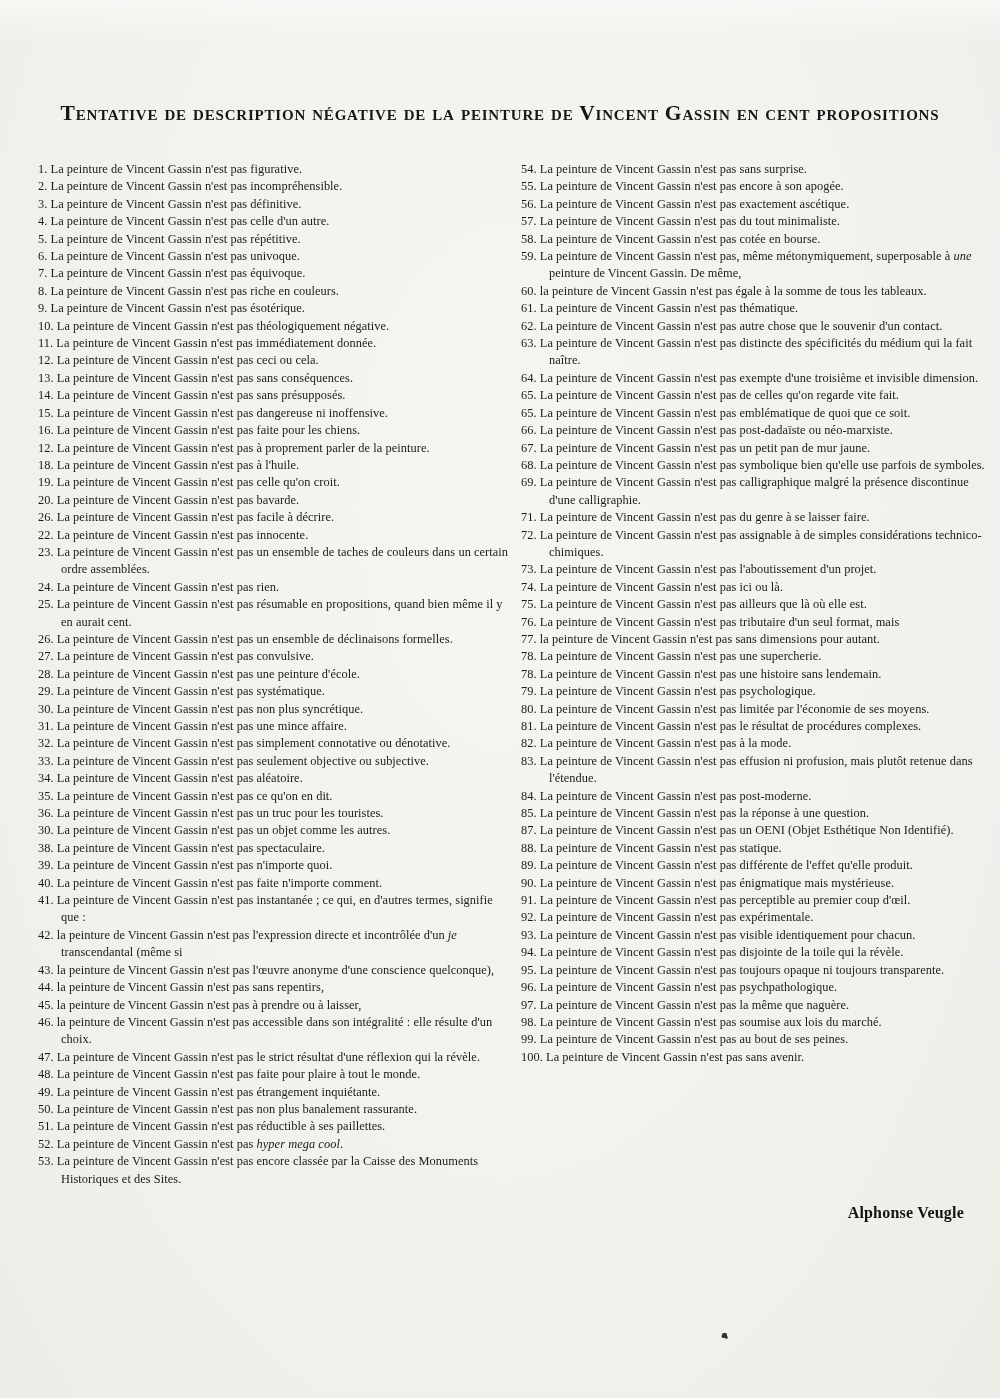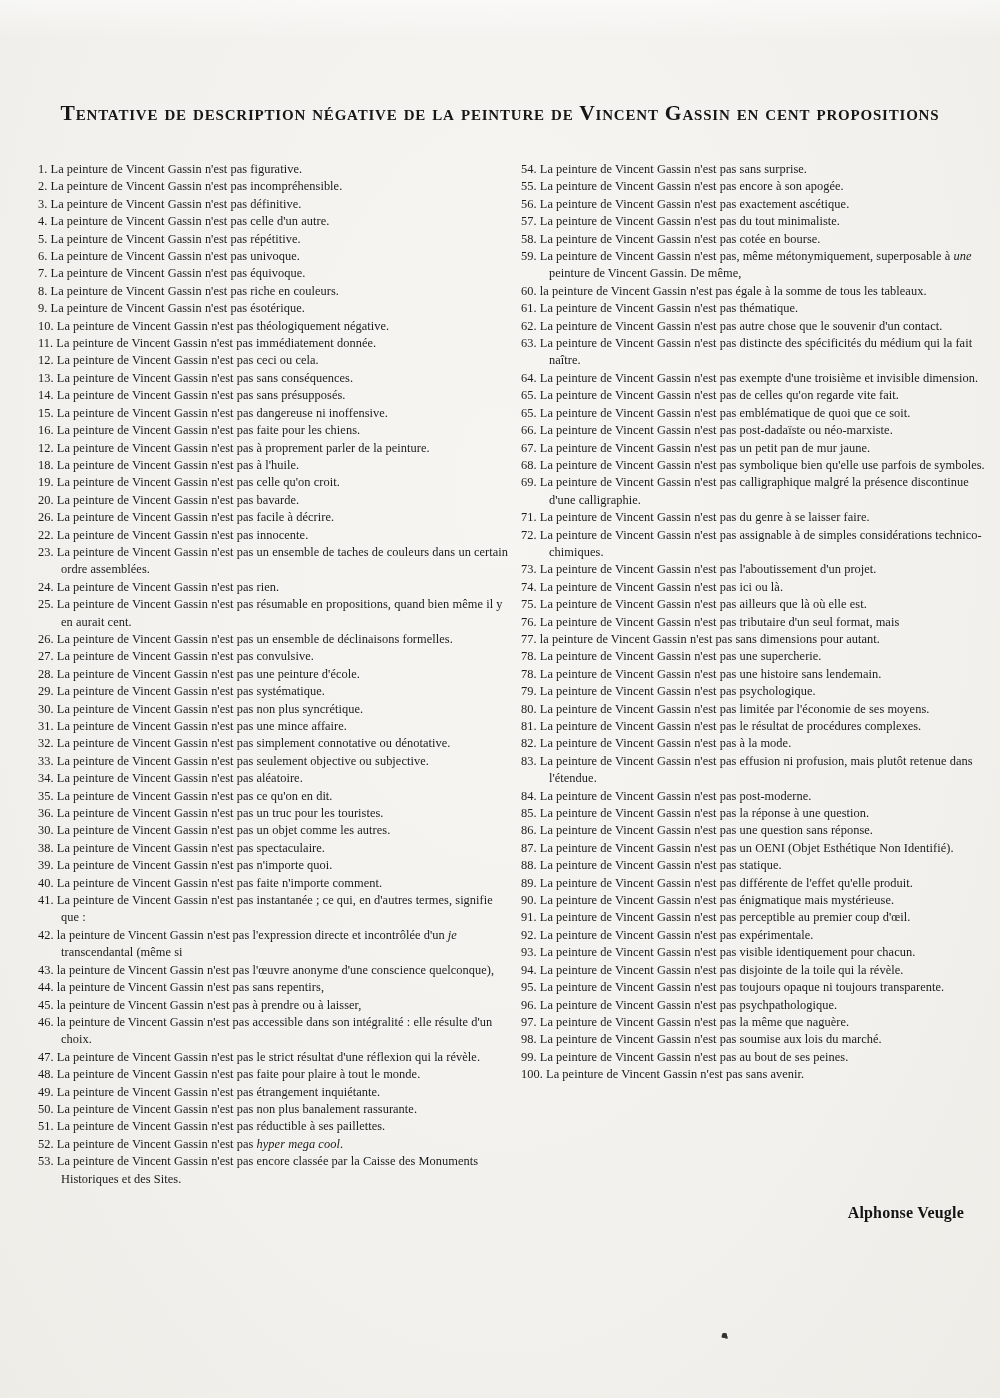--- a/index.html
+++ b/index.html
@@ -156,21 +156,20 @@
         <div class="item"><span class="num">77. </span><span>la peinture de Vincent Gassin n'est pas sans dimensions pour autant.</span></div>
         <div class="item"><span class="num">78. </span><span>La peinture de Vincent Gassin n'est pas une supercherie.</span></div>
         <div class="item"><span class="num">78. </span><span>La peinture de Vincent Gassin n'est pas une histoire sans lendemain.</span></div>
         <div class="item"><span class="num">79. </span><span>La peinture de Vincent Gassin n'est pas psychologique.</span></div>
         <div class="item"><span class="num">80. </span><span>La peinture de Vincent Gassin n'est pas limitée par l'économie de ses moyens.</span></div>
         <div class="item"><span class="num">81. </span><span>La peinture de Vincent Gassin n'est pas le résultat de procédures complexes.</span></div>
         <div class="item"><span class="num">82. </span><span>La peinture de Vincent Gassin n'est pas à la mode.</span></div>
         <div class="item"><span class="num">83. </span><span>La peinture de Vincent Gassin n'est pas effusion ni profusion, mais plutôt retenue dans l'étendue.</span></div>
         <div class="item"><span class="num">84. </span><span>La peinture de Vincent Gassin n'est pas post-moderne.</span></div>
         <div class="item"><span class="num">85. </span><span>La peinture de Vincent Gassin n'est pas la réponse à une question.</span></div>
-        <div class="item"><span class="num">86. </span><span>La peinture de Vincent Gassin n'est pas une question sans réponse.</span></div>
         <div class="item"><span class="num">87. </span><span>La peinture de Vincent Gassin n'est pas un OENI (Objet Esthétique Non Identifié).</span></div>
         <div class="item"><span class="num">88. </span><span>La peinture de Vincent Gassin n'est pas statique.</span></div>
         <div class="item"><span class="num">89. </span><span>La peinture de Vincent Gassin n'est pas différente de l'effet qu'elle produit.</span></div>
         <div class="item"><span class="num">90. </span><span>La peinture de Vincent Gassin n'est pas énigmatique mais mystérieuse.</span></div>
         <div class="item"><span class="num">91. </span><span>La peinture de Vincent Gassin n'est pas perceptible au premier coup d'œil.</span></div>
         <div class="item"><span class="num">92. </span><span>La peinture de Vincent Gassin n'est pas expérimentale.</span></div>
         <div class="item"><span class="num">93. </span><span>La peinture de Vincent Gassin n'est pas visible identiquement pour chacun.</span></div>
         <div class="item"><span class="num">94. </span><span>La peinture de Vincent Gassin n'est pas disjointe de la toile qui la révèle.</span></div>
         <div class="item"><span class="num">95. </span><span>La peinture de Vincent Gassin n'est pas toujours opaque ni toujours transparente.</span></div>
         <div class="item"><span class="num">96. </span><span>La peinture de Vincent Gassin n'est pas psychpathologique.</span></div>

